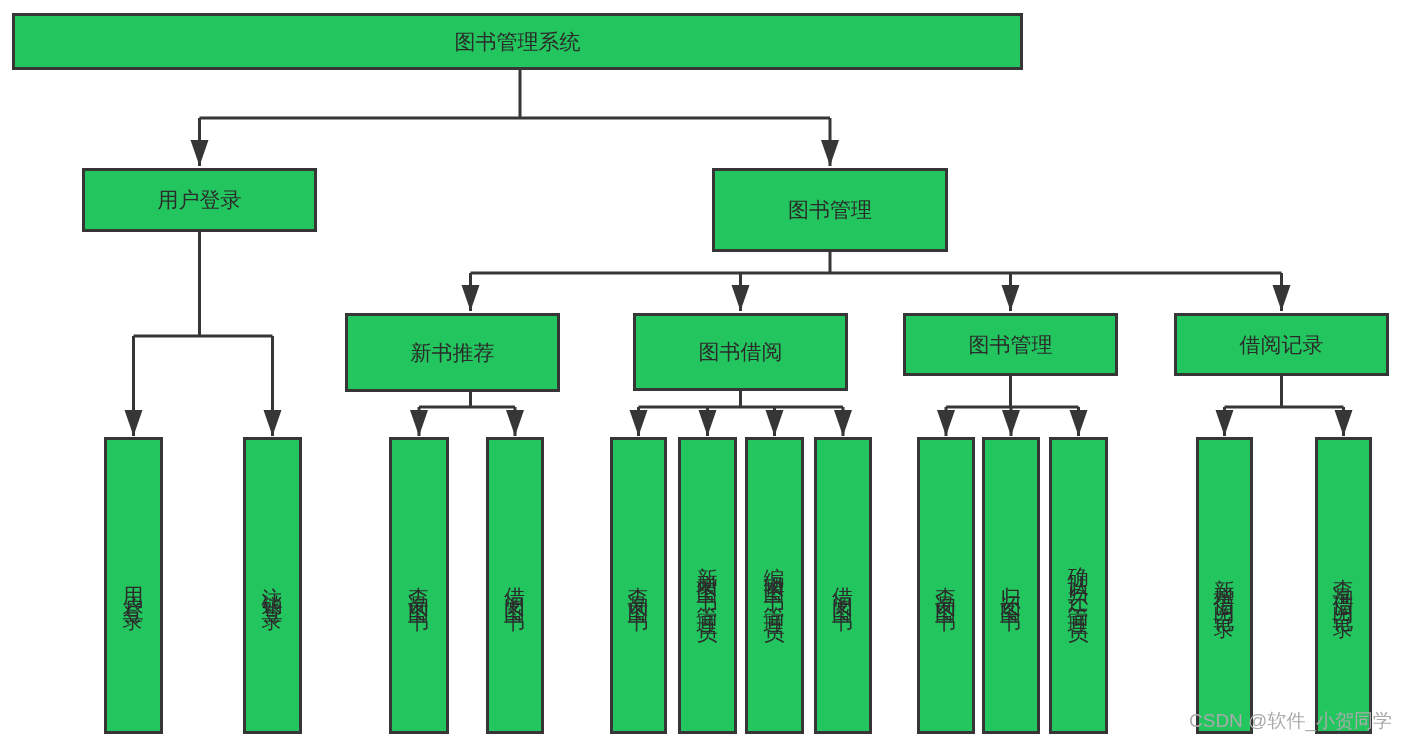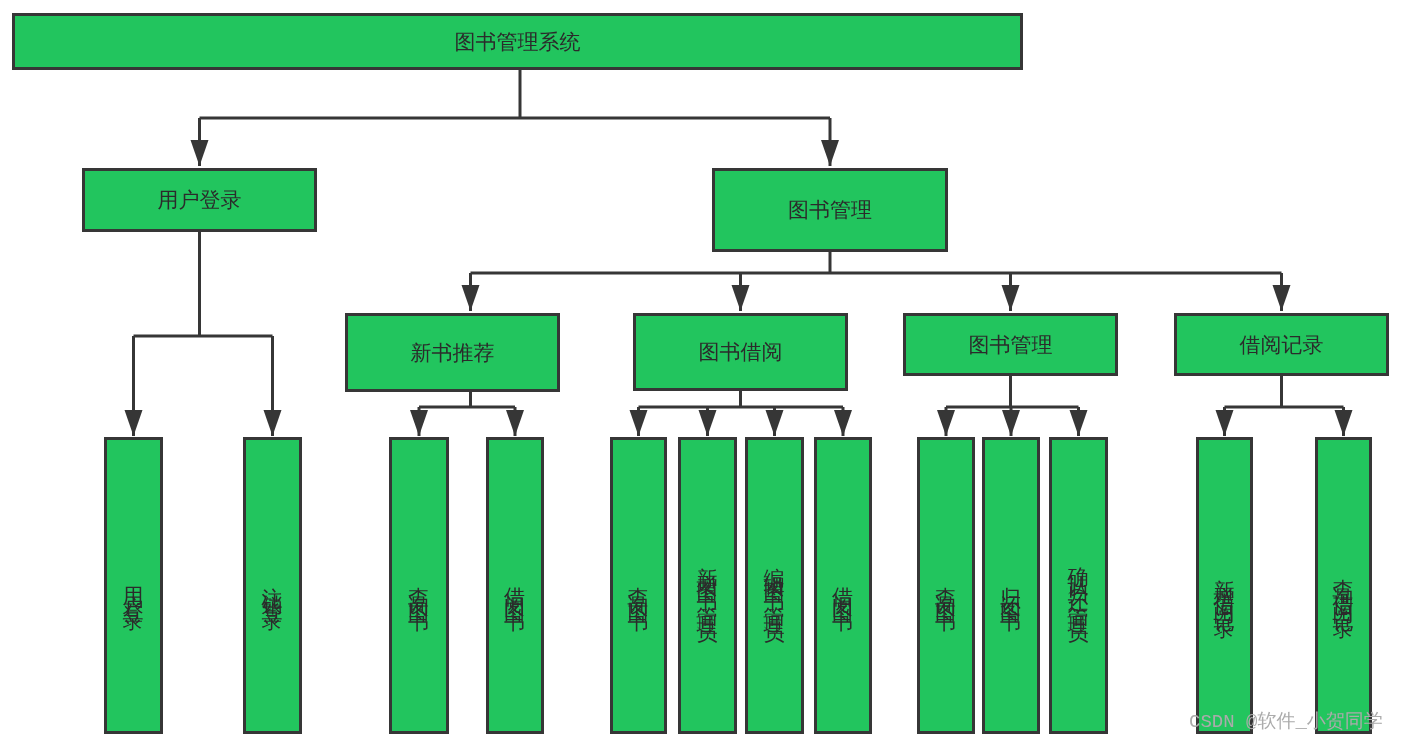--- a/index.html
+++ b/index.html
@@ -15,21 +15,21 @@
   .box{
     position:absolute;box-sizing:border-box;border:3px solid var(--line);
     background:#22c55e;color:var(--text);display:flex;align-items:center;justify-content:center;
     font-size:21px;text-align:center;
   }
   .vbox span{
     writing-mode:vertical-lr;letter-spacing:8px;line-height:1.2;
   }
   .watermark{
     position:absolute;left:1189px;top:708px;z-index:6;color:var(--watermark);
-    font-size:19px;white-space:nowrap;font-family:Liberation Mono, monospace;
+    font-size:19px;white-space:nowrap;
   }
 </style>
 </head>
 <body>
 
 <div class="canvas">
 
   <svg class="wires" viewBox="0 0 1405 747">
     <defs>
       <marker id="ah" markerUnits="userSpaceOnUse" markerWidth="28" markerHeight="20" refX="26" refY="9" orient="auto">

